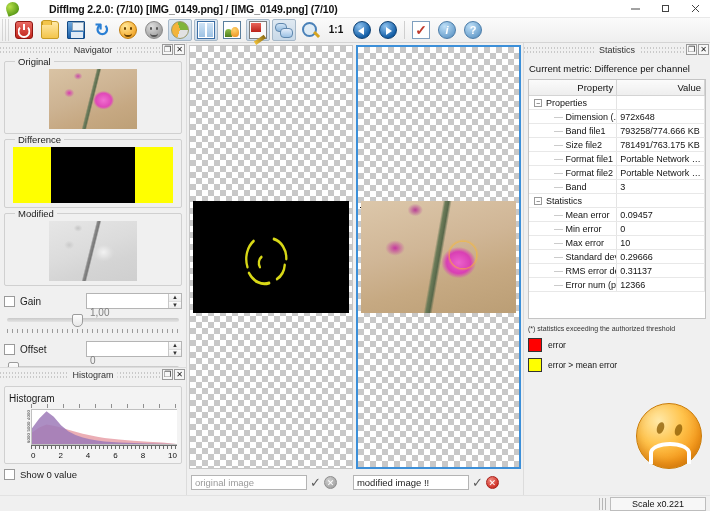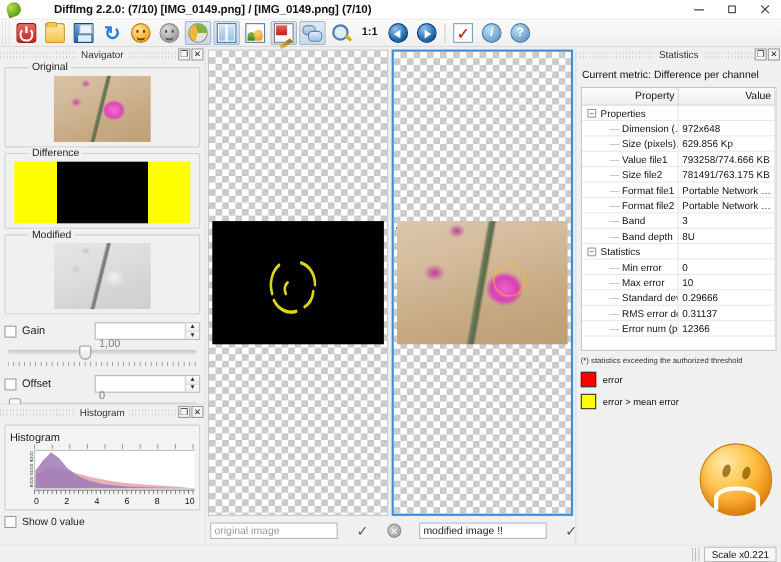--- a/index.html
+++ b/index.html
@@ -282,21 +282,21 @@
   .dock-body { flex: 1 1 auto; overflow: hidden; padding: 0 4px; min-height:0;}
 
   
   #left-panel { width: 187px; flex: 0 0 187px; border-right: 1px solid #dcdcdc; }
   .groupbox {
     border: 1px solid #d0d0d0; border-radius: 2px;
     margin: 5px 0 0 0; padding: 7px 4px 4px 4px;
     position: relative;
   }
   .groupbox > .gb-title {
-    position: absolute; top: -6px; left: 21px;
+    position: absolute; top: -6px; left: 10px;
     background: #f0f0f0; padding: 0 3px;
     font-size: 9.5px; color: #222;
   }
   .thumb-wrap { display:flex; justify-content:center; }
   .thumb {
     width: 88px; height: 60px; display:block;
   }
   
   .thumb-original {
     background:
@@ -469,21 +469,21 @@
     content:""; position:absolute; background:#111;
   }
   .cursor-cross::before { left: 5px; top: 0; width: 1px; height: 11px; }
   .cursor-cross::after { top: 5px; left: 0; height: 1px; width: 11px; }
 
   #bottom-bar {
     flex: 0 0 26px; height: 26px; display: flex; align-items: center;
     padding: 0 4px; gap: 6px;
   }
   .name-field {
-    display: flex; align-items: center; gap: 17px;
+    display: flex; align-items: center; gap: 3px;
   }
   .name-input {
     width: 116px; height: 15px; border: 1px solid #b4b4b4; background: #fff;
     font-size: 9.5px; font-family: "Liberation Sans", sans-serif;
     padding: 0 3px; color: #222; outline: none;
   }
   .name-input::placeholder { color: #9a9a9a; }
   .tick-ok {
     font-size: 13px; color: #5c5c5c; line-height: 1;
   }
@@ -562,21 +562,21 @@
     justify-content: flex-end; padding-right: 4px;
     background: #f0f0f0; border-top: 1px solid #e2e2e2;
   }
   .sb-grip {
     width: 8px; height: 12px; margin-right: 3px;
     background-image: repeating-linear-gradient(90deg,#b5b5b5 0 1px, transparent 1px 3px);
     background-size: 3px 12px;
   }
   .sb-item {
     border: 1px solid #bdbdbd; background: #f7f7f7;
-    font-size: 9px; padding: 1px 6px; color: #111;
+    font-size: 9px; padding: 1px 21px; color: #111;
   }
 </style>
 </head>
 <body>
 
 <div id="app">
 
   <div id="titlebar">
     <div id="app-icon">
         <div class="leaf"></div>
@@ -830,50 +830,46 @@
             <tbody id="stats-body">
                 <tr class="tree-root">
                   <td class="col-prop"><span class="tree-ind" style="padding-left: 2px;"><span class="node-box">−</span><span>Properties</span></span></td>
                   <td></td>
                 </tr>
                 <tr class="tree-child">
                   <td class="col-prop"><span class="tree-ind" style="padding-left: 22px;"><span class="dash">— </span><span>Dimension (...</span></span></td>
                   <td>972x648</td>
                 </tr>
                 <tr class="tree-child">
-                  <td class="col-prop"><span class="tree-ind" style="padding-left: 22px;"><span class="dash">— </span><span>Size (pixels)</span></span></td>
-                  <td>629.856 Kp</td>
-                </tr>
-                <tr class="tree-child">
-                  <td class="col-prop"><span class="tree-ind" style="padding-left: 22px;"><span class="dash">— </span><span>Value file1</span></span></td>
+                  <td class="col-prop"><span class="tree-ind" style="padding-left: 22px;"><span class="dash">— </span><span>Band file1</span></span></td>
                   <td>793258/774.666 KB</td>
                 </tr>
                 <tr class="tree-child">
                   <td class="col-prop"><span class="tree-ind" style="padding-left: 22px;"><span class="dash">— </span><span>Size file2</span></span></td>
                   <td>781491/763.175 KB</td>
                 </tr>
                 <tr class="tree-child">
                   <td class="col-prop"><span class="tree-ind" style="padding-left: 22px;"><span class="dash">— </span><span>Format file1</span></span></td>
                   <td>Portable Network Gr...</td>
                 </tr>
                 <tr class="tree-child">
                   <td class="col-prop"><span class="tree-ind" style="padding-left: 22px;"><span class="dash">— </span><span>Format file2</span></span></td>
                   <td>Portable Network Gr...</td>
                 </tr>
                 <tr class="tree-child">
                   <td class="col-prop"><span class="tree-ind" style="padding-left: 22px;"><span class="dash">— </span><span>Band</span></span></td>
                   <td>3</td>
-                </tr>
-                <tr class="tree-child">
-                  <td class="col-prop"><span class="tree-ind" style="padding-left: 22px;"><span class="dash">— </span><span>Band depth</span></span></td>
-                  <td>8U</td>
                 </tr>
                 <tr class="tree-root">
                   <td class="col-prop"><span class="tree-ind" style="padding-left: 2px;"><span class="node-box">−</span><span>Statistics</span></span></td>
                   <td></td>
+                </tr>
+                <tr class="tree-child">
+                  <td class="col-prop"><span class="tree-ind" style="padding-left: 22px;"><span class="dash">— </span><span>Mean error</span></span></td>
+                  <td>0.09457</td>
                 </tr>
                 <tr class="tree-child">
                   <td class="col-prop"><span class="tree-ind" style="padding-left: 22px;"><span class="dash">— </span><span>Min error</span></span></td>
                   <td>0</td>
                 </tr>
                 <tr class="tree-child">
                   <td class="col-prop"><span class="tree-ind" style="padding-left: 22px;"><span class="dash">— </span><span>Max error</span></span></td>
                   <td>10</td>
                 </tr>
                 <tr class="tree-child">

